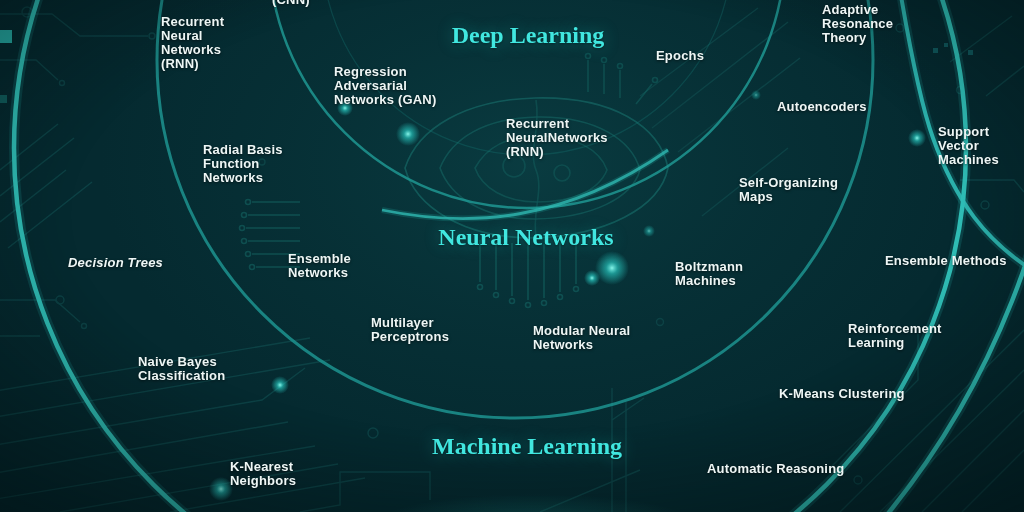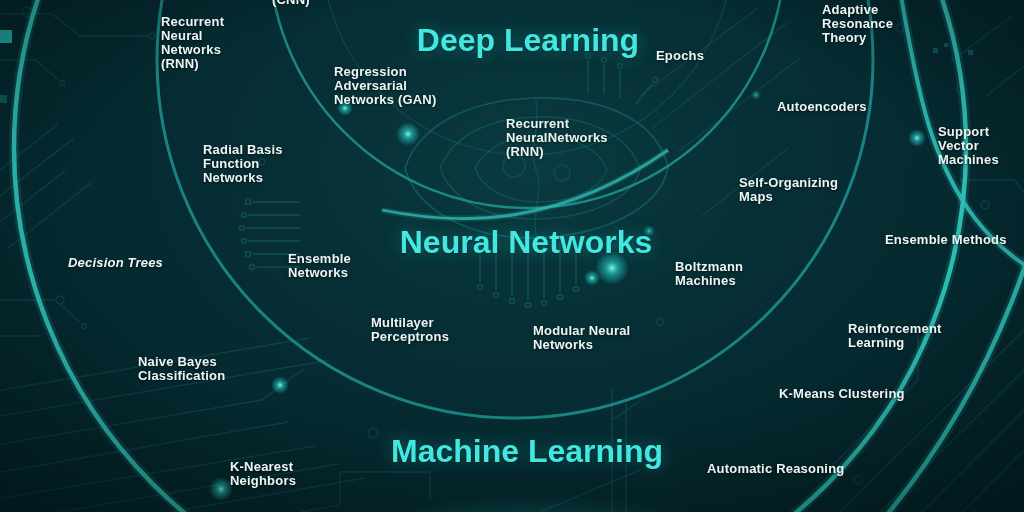--- a/index.html
+++ b/index.html
@@ -10,23 +10,24 @@
   }
   .bg{position:absolute;left:0;top:0;width:1024px;height:512px;display:block;}
   .labels{position:absolute;left:0;top:0;width:1024px;height:512px;}
   .ring-label{
     position:absolute;color:#eef6f5;font-weight:700;font-size:13px;
     line-height:1.07;letter-spacing:.2px;white-space:nowrap;
     text-shadow:0 1px 3px rgba(0,0,0,.6);
   }
   .ring-title{
     position:absolute;transform:translateX(-50%);
-    color:#41e7e0;font-weight:700;font-size:32px;letter-spacing:0;
+    color:#41e7e0;font-weight:700;font-size:24px;letter-spacing:0;
     white-space:nowrap;
     text-shadow:0 0 16px rgba(45,225,215,.35), 0 1px 3px rgba(0,0,0,.5);
+    font-family:Liberation Serif, serif;
   }
 </style>
 </head>
 <body>
 
 <div class="stage">
 
   <svg class="bg" viewBox="0 0 1024 512" xmlns="http://www.w3.org/2000/svg">
     <defs>
       <radialGradient id="glow">
@@ -251,21 +252,21 @@
       </div>
       <div class="ring-title" style="left: 527px; top: 433px;">Machine Learning</div>
       <div class="ring-label" style="left: 938px; top: 125px;">
         <div>Support</div>
         <div>Vector</div>
         <div>Machines</div>
       </div>
       <div class="ring-label" style="left: 68px; top: 256px; font-style: italic;">
         <div>Decision Trees</div>
       </div>
-      <div class="ring-label" style="left: 885px; top: 233px;">
+      <div class="ring-label" style="left: 885px; top: 254px;">
         <div>Ensemble Methods</div>
       </div>
       <div class="ring-label" style="left: 848px; top: 322px;">
         <div>Reinforcement</div>
         <div>Learning</div>
       </div>
       <div class="ring-label" style="left: 138px; top: 355px;">
         <div>Naive Bayes</div>
         <div>Classification</div>
       </div>

